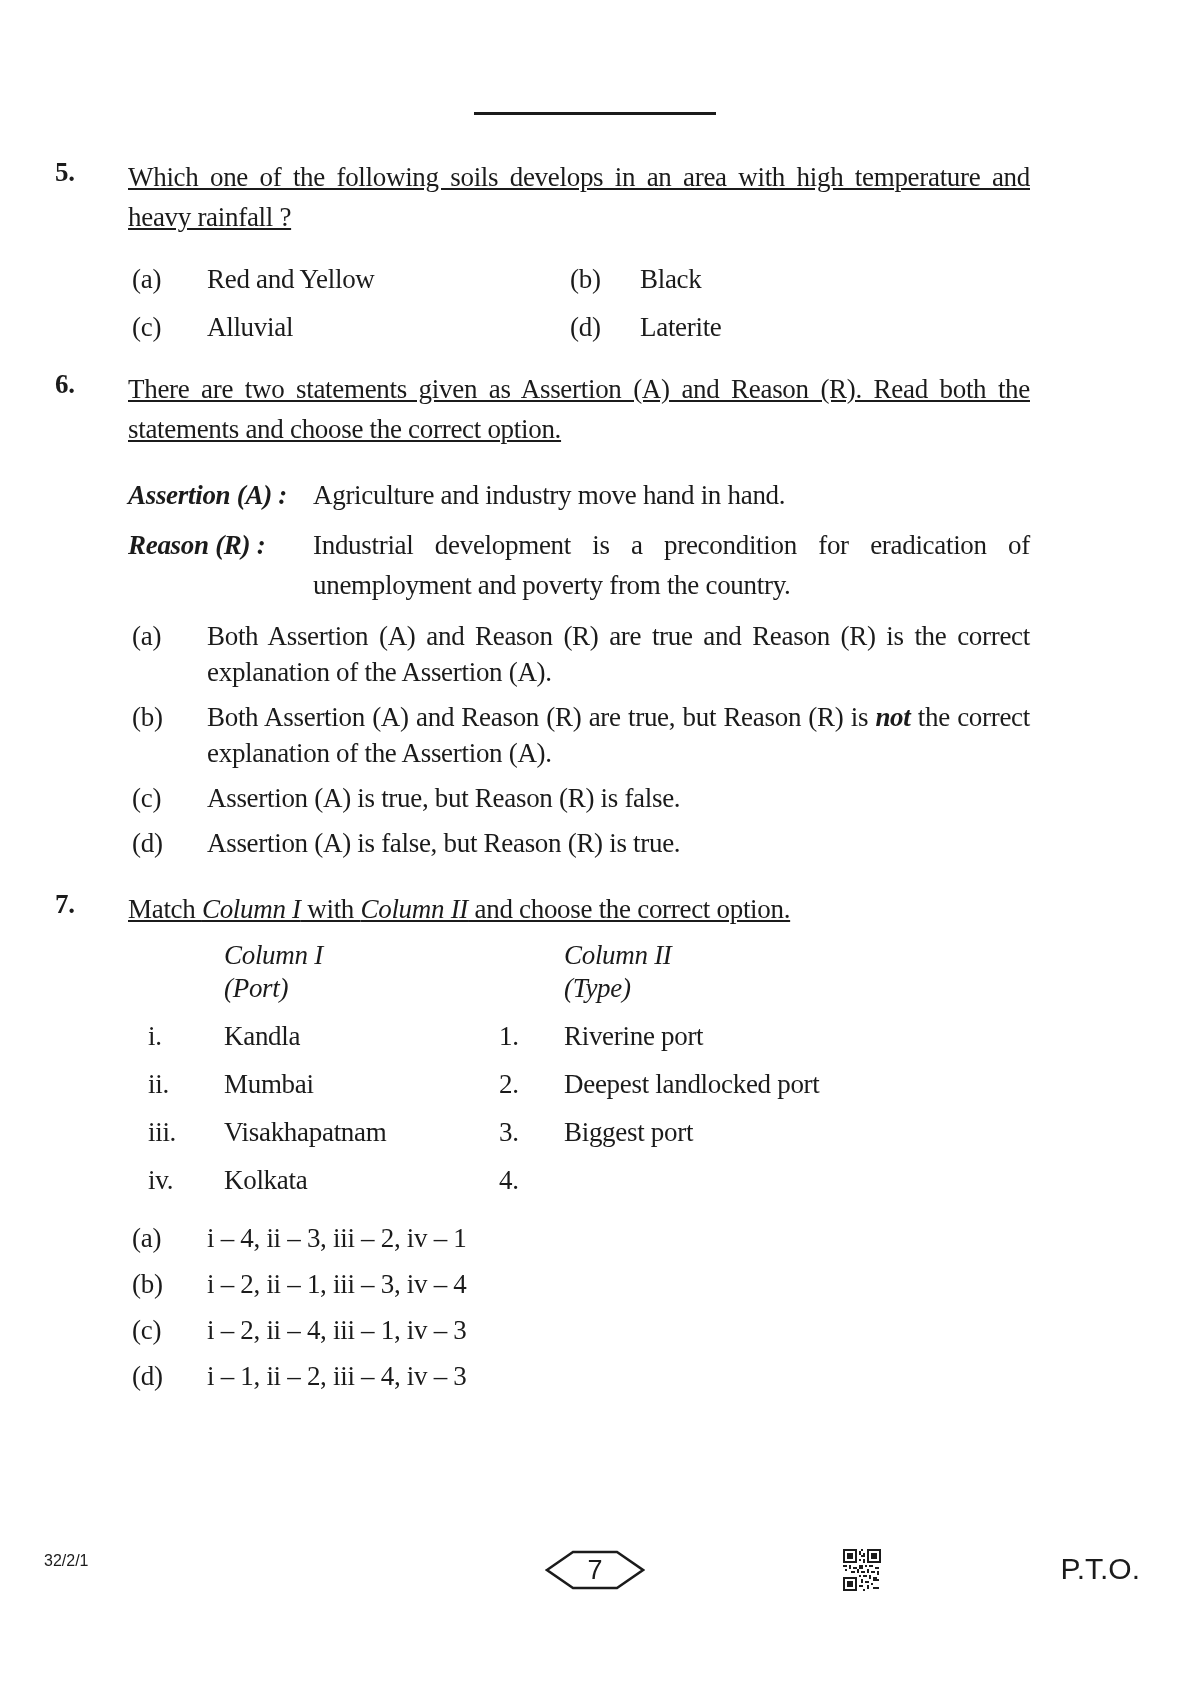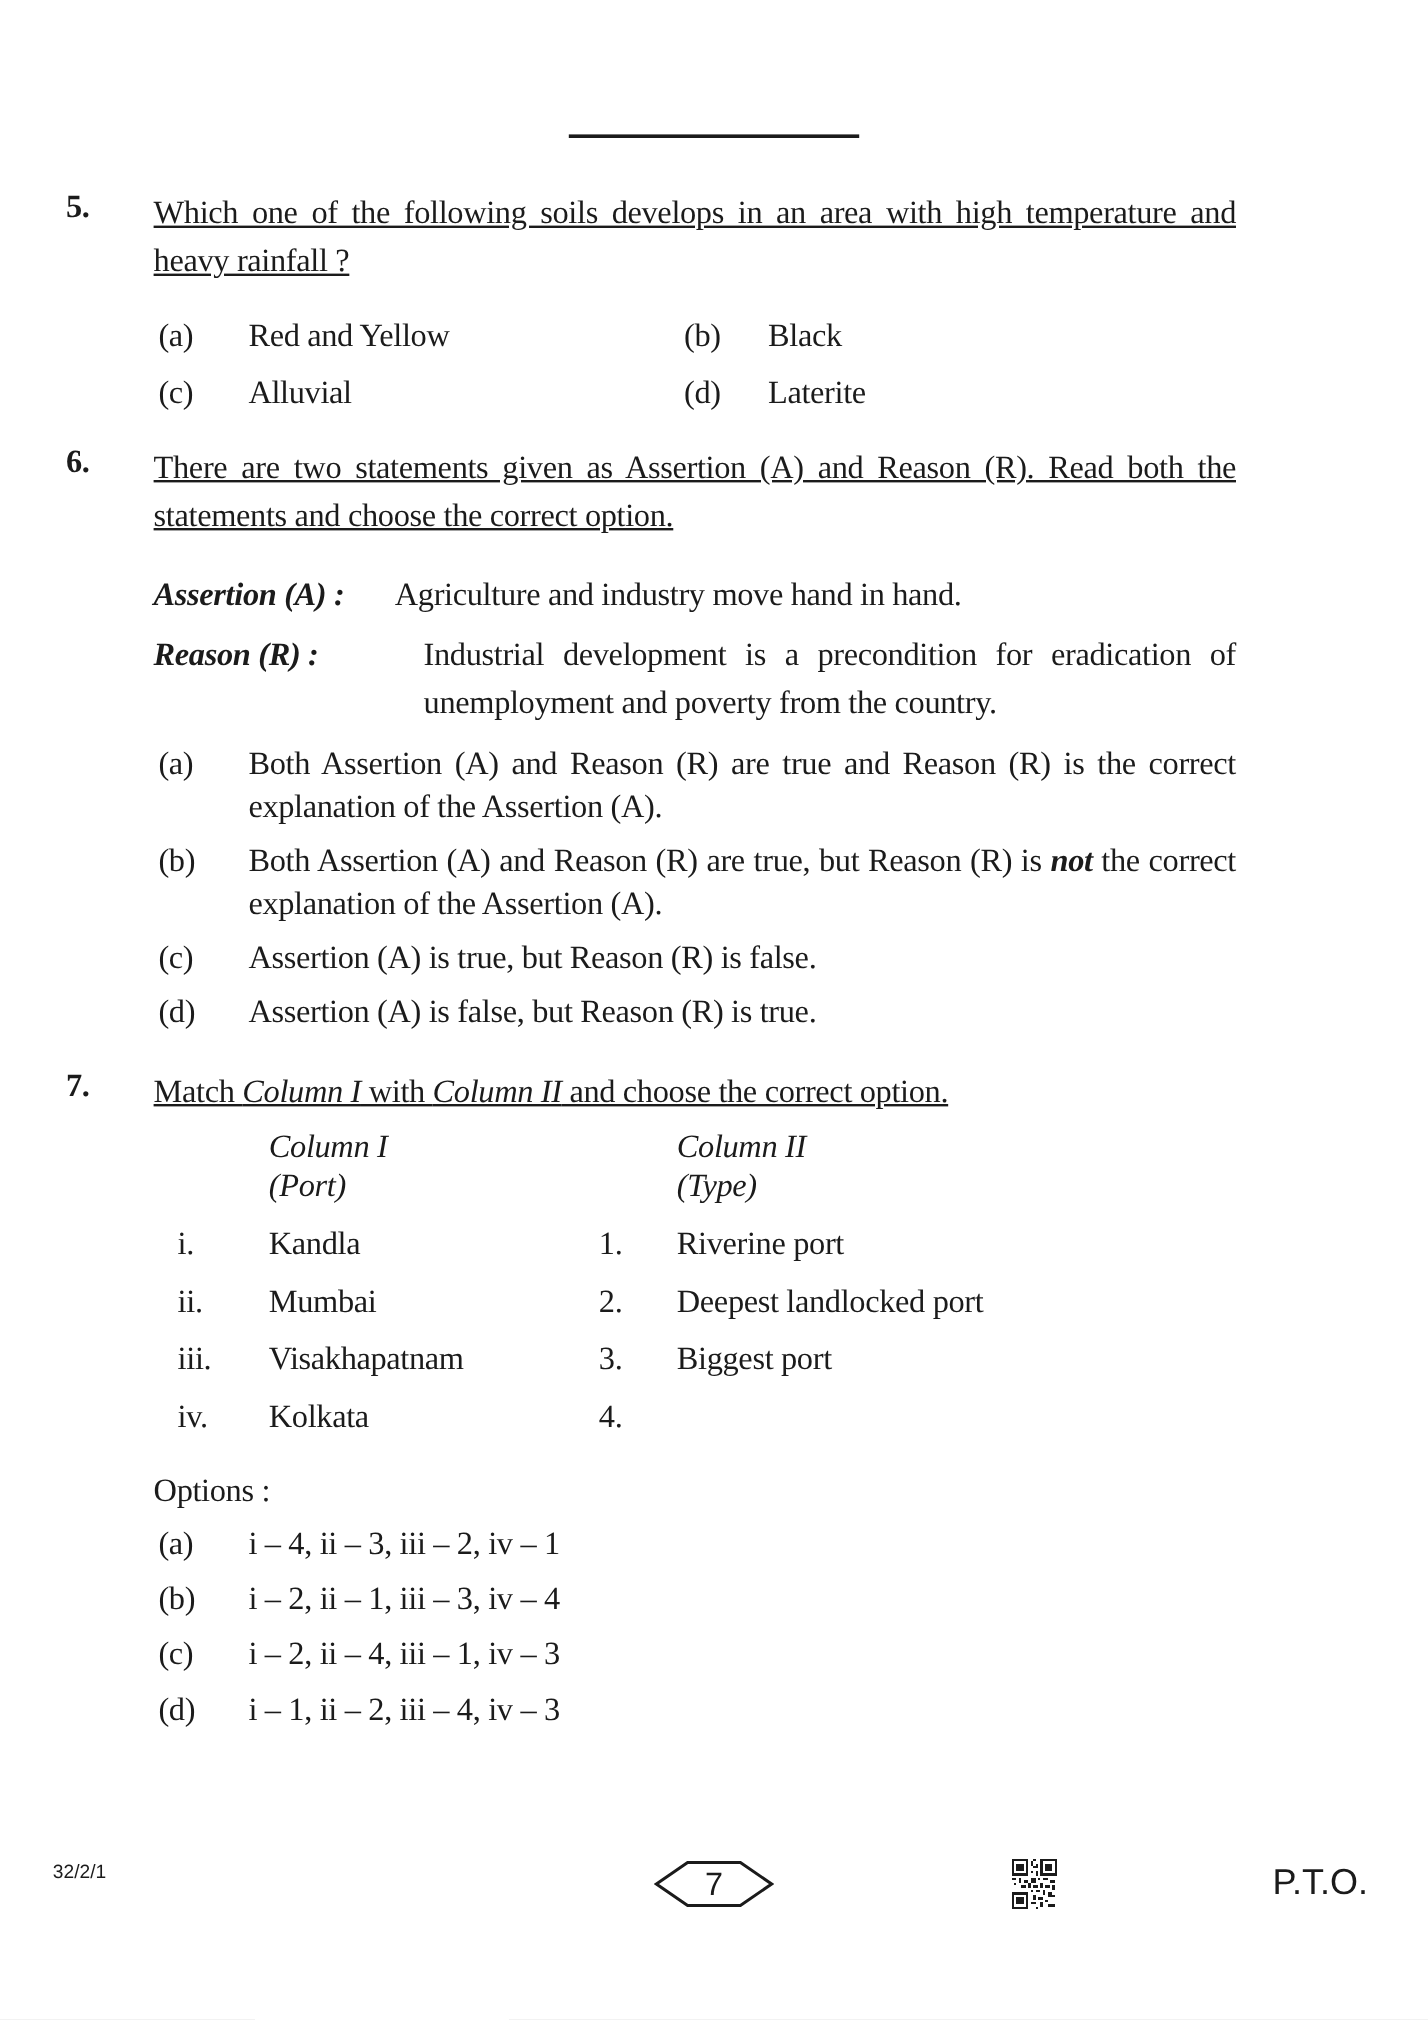--- a/index.html
+++ b/index.html
@@ -35,23 +35,23 @@
     display:grid;
     grid-template-columns:75px 363px 70px auto;
     row-gap:8px;
     line-height:40px;
   }
 
   
   #q6 { margin-top:22px; }
   .statement { display:flex; line-height:40px; }
   .statement.assertion { margin-top:26px; }
-  .statement.reason { margin-top:10px;gap:24px; }
+  .statement.reason { margin-top:10px; }
   .st-label { width:185px; flex:none; font-style:italic;font-weight:bold; }
-  .st-text { flex:1; text-align:justify;margin-left:16px; }
+  .st-text { flex:1; text-align:justify; }
 
   .mcq-option { display:flex; line-height:36px; }
   .mcq-option .opt-letter { width:75px; flex:none; margin-left:4px; }
   .mcq-option .opt-body { flex:1; text-align:justify; }
   #q6 .mcq-option { margin-top:9px; }
   #q6 .mcq-option.first { margin-top:13px; }
 
   
   #q7 { margin-top:28px; }
   .match-table {
@@ -164,21 +164,20 @@
       <span class="cell">iii.</span>
       <span class="cell">Visakhapatnam</span>
       <span class="cell">3.</span>
       <span class="cell">Biggest port</span>
 
       <span class="cell">iv.</span>
       <span class="cell">Kolkata</span>
       <span class="cell">4.</span>
     </div>
 
-    <div class="options-label">Options :</div>
 
     <div class="mcq-option first">
       <span class="opt-letter">(a)</span>
       <span class="opt-body">i – 4, ii – 3, iii – 2, iv – 1</span>
     </div>
     <div class="mcq-option">
       <span class="opt-letter">(b)</span>
       <span class="opt-body">i – 2, ii – 1, iii – 3, iv – 4</span>
     </div>
     <div class="mcq-option">

